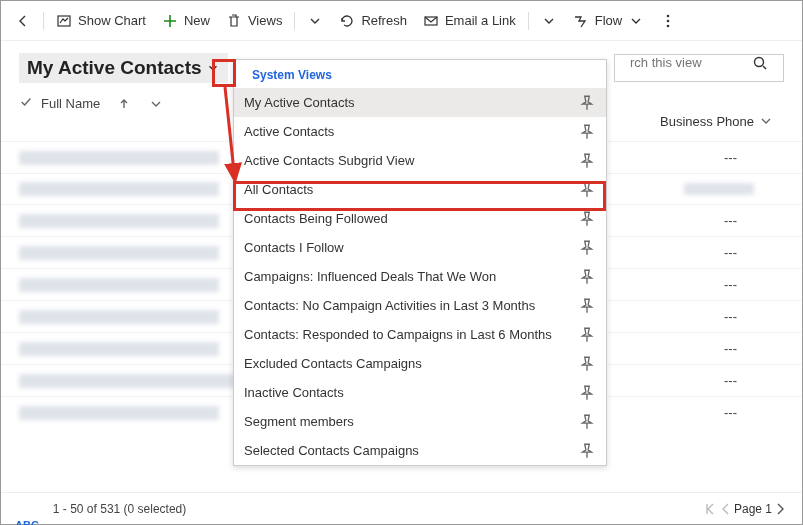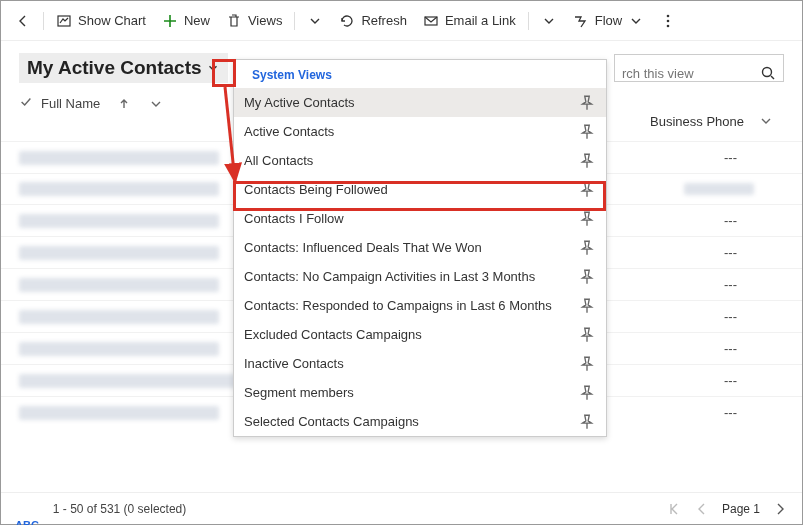--- a/index.html
+++ b/index.html
@@ -11,47 +11,47 @@
     .tb-btn { display: flex; padding: 4px 8px; cursor: pointer; background: transparent; border: none; font-size: 13px; color: #333; gap: 6px; }
     .tb-sep { width: 1px; height: 18px; background: #ddd; margin: 0 4px; }
     .icon { width: 16px; height: 16px; display: inline-flex; align-items: center; justify-content: center; }
     .icon svg { width: 16px; height: 16px; }
 
     
     .header-row { display: flex; align-items: center; padding: 12px 18px 6px 18px; gap: 8px; }
     .view-selector { display: flex; align-items: center; background: #ededed; padding: 2px 4px 2px 8px; }
     .view-title { font-size: 19px; font-weight: 600; color: #222; }
     .view-chevron-box { width: 22px; height: 26px; display: flex; align-items: center; justify-content: center; margin-left: 0; }
-    .search-box { margin-left: auto; width: 170px; height: 28px; border: 1px solid #ccc; display: flex; align-items: flex-end; padding: 0 7px; }
+    .search-box { margin-left: auto; width: 170px; height: 28px; border: 1px solid #ccc; display: flex; align-items: flex-start; padding: 0 15px; }
     .search-input { flex: 1; border: none; outline: none; font-size: 13px; color: #666; min-width: 0; }
 
     
     .col-headers { display: flex; align-items: center; padding: 6px 18px 10px 18px; gap: 6px; color: #444; font-size: 13px; }
     .col-headers .check { width: 16px; color: #666; }
     .col-header { display: flex; align-items: center; gap: 16px; cursor: pointer; }
-    .col-bp { position: absolute; right: 28px; top: 112px; display: flex; align-items: center; gap: 14px; }
+    .col-bp { position: absolute; right: 28px; top: 112px; display: flex; align-items: center; gap: 4px; }
 
     
     .grid { position: absolute; left: 0; right: 0; top: 140px; bottom: 32px; overflow: hidden; }
     .row { display: flex; align-items: center; padding: 8px 18px; border-top: 1px solid #f1f1f1; gap: 12px; }
     .row .name-cell { width: 200px; height: 14px; background: #dfe3ea; border-radius: 2px; filter: blur(2px); }
     .row .bp-cell { margin-left: auto; width: 60px; color: #444; font-size: 13px; }
     .row .phone-blur { width: 70px; height: 12px; background: #dfe3ea; border-radius: 2px; filter: blur(2px); margin-left: auto; margin-right: 30px; }
 
     
     .dropdown { position: absolute; left: 232px; top: 58px; width: 374px; background: #fff; border: 1px solid #ccc; box-shadow: 0 2px 6px rgba(0,0,0,0.15); z-index: 20; }
     .dd-header { color: #2266dd; font-size: 12px; font-weight: 600; padding: 8px 10px 6px 18px; }
     .dd-item { display: flex; align-items: center; justify-content: space-between; padding: 7px 10px; cursor: pointer; font-size: 13px; color: #333; }
     .dd-item.selected { background: #eceae8; }
     .pin { width: 18px; height: 14px; color: #666; display: flex; align-items: center; justify-content: center; }
 
     
     .statusbar { position: absolute; bottom: 0; left: 0; right: 0; height: 32px; border-top: 1px solid #eee; display: flex; align-items: center; padding: 0 14px; font-size: 12px; color: #444; gap: 14px; }
     .abc { color: #2266dd; font-weight: 600; font-size: 11px; margin-top: 32px; }
-    .pager { margin-left: auto; display: flex; align-items: center; gap: 12px; color: #888; }
+    .pager { margin-left: auto; display: flex; align-items: center; color: #888; }
     .pager .active { color: #333; }
 
     
     .red-outline { border: 3px solid #d93025; position: absolute; z-index: 30; pointer-events: none; }
     .anno-chevron { left: 211px; top: 58px; width: 24px; height: 28px; }
     .anno-item { left: 232px; top: 180px; width: 373px; height: 30px; }
     .arrow-svg { position: absolute; left: 214px; top: 86px; z-index: 29; pointer-events: none; }
   </style>
 </head>
 <body>
@@ -250,20 +250,28 @@
         </div>
         <div class="dd-item">
           <span>Active Contacts</span>
           <span class="pin">
             <svg viewBox="0 0 16 16" stroke="#666" fill="none" stroke-width="1.2">
               <path d="M6 2 H10 L9 7 L12 9 H4 L7 7 Z M8 9 V14"></path>
             </svg>
           </span>
         </div>
         <div class="dd-item">
+          <span>Active Contacts Subgrid View</span>
+          <span class="pin">
+            <svg viewBox="0 0 16 16" stroke="#666" fill="none" stroke-width="1.2">
+              <path d="M6 2 H10 L9 7 L12 9 H4 L7 7 Z M8 9 V14"></path>
+            </svg>
+          </span>
+        </div>
+        <div class="dd-item">
           <span>All Contacts</span>
           <span class="pin">
             <svg viewBox="0 0 16 16" stroke="#666" fill="none" stroke-width="1.2">
               <path d="M6 2 H10 L9 7 L12 9 H4 L7 7 Z M8 9 V14"></path>
             </svg>
           </span>
         </div>
         <div class="dd-item">
           <span>Contacts Being Followed</span>
           <span class="pin">
@@ -274,21 +282,21 @@
         </div>
         <div class="dd-item">
           <span>Contacts I Follow</span>
           <span class="pin">
             <svg viewBox="0 0 16 16" stroke="#666" fill="none" stroke-width="1.2">
               <path d="M6 2 H10 L9 7 L12 9 H4 L7 7 Z M8 9 V14"></path>
             </svg>
           </span>
         </div>
         <div class="dd-item">
-          <span>Contacts: Influenced Deals That We Won</span>
+          <span>Campaigns: Influenced Deals That We Won</span>
           <span class="pin">
             <svg viewBox="0 0 16 16" stroke="#666" fill="none" stroke-width="1.2">
               <path d="M6 2 H10 L9 7 L12 9 H4 L7 7 Z M8 9 V14"></path>
             </svg>
           </span>
         </div>
         <div class="dd-item">
           <span>Contacts: No Campaign Activities in Last 3 Months</span>
           <span class="pin">
             <svg viewBox="0 0 16 16" stroke="#666" fill="none" stroke-width="1.2">

